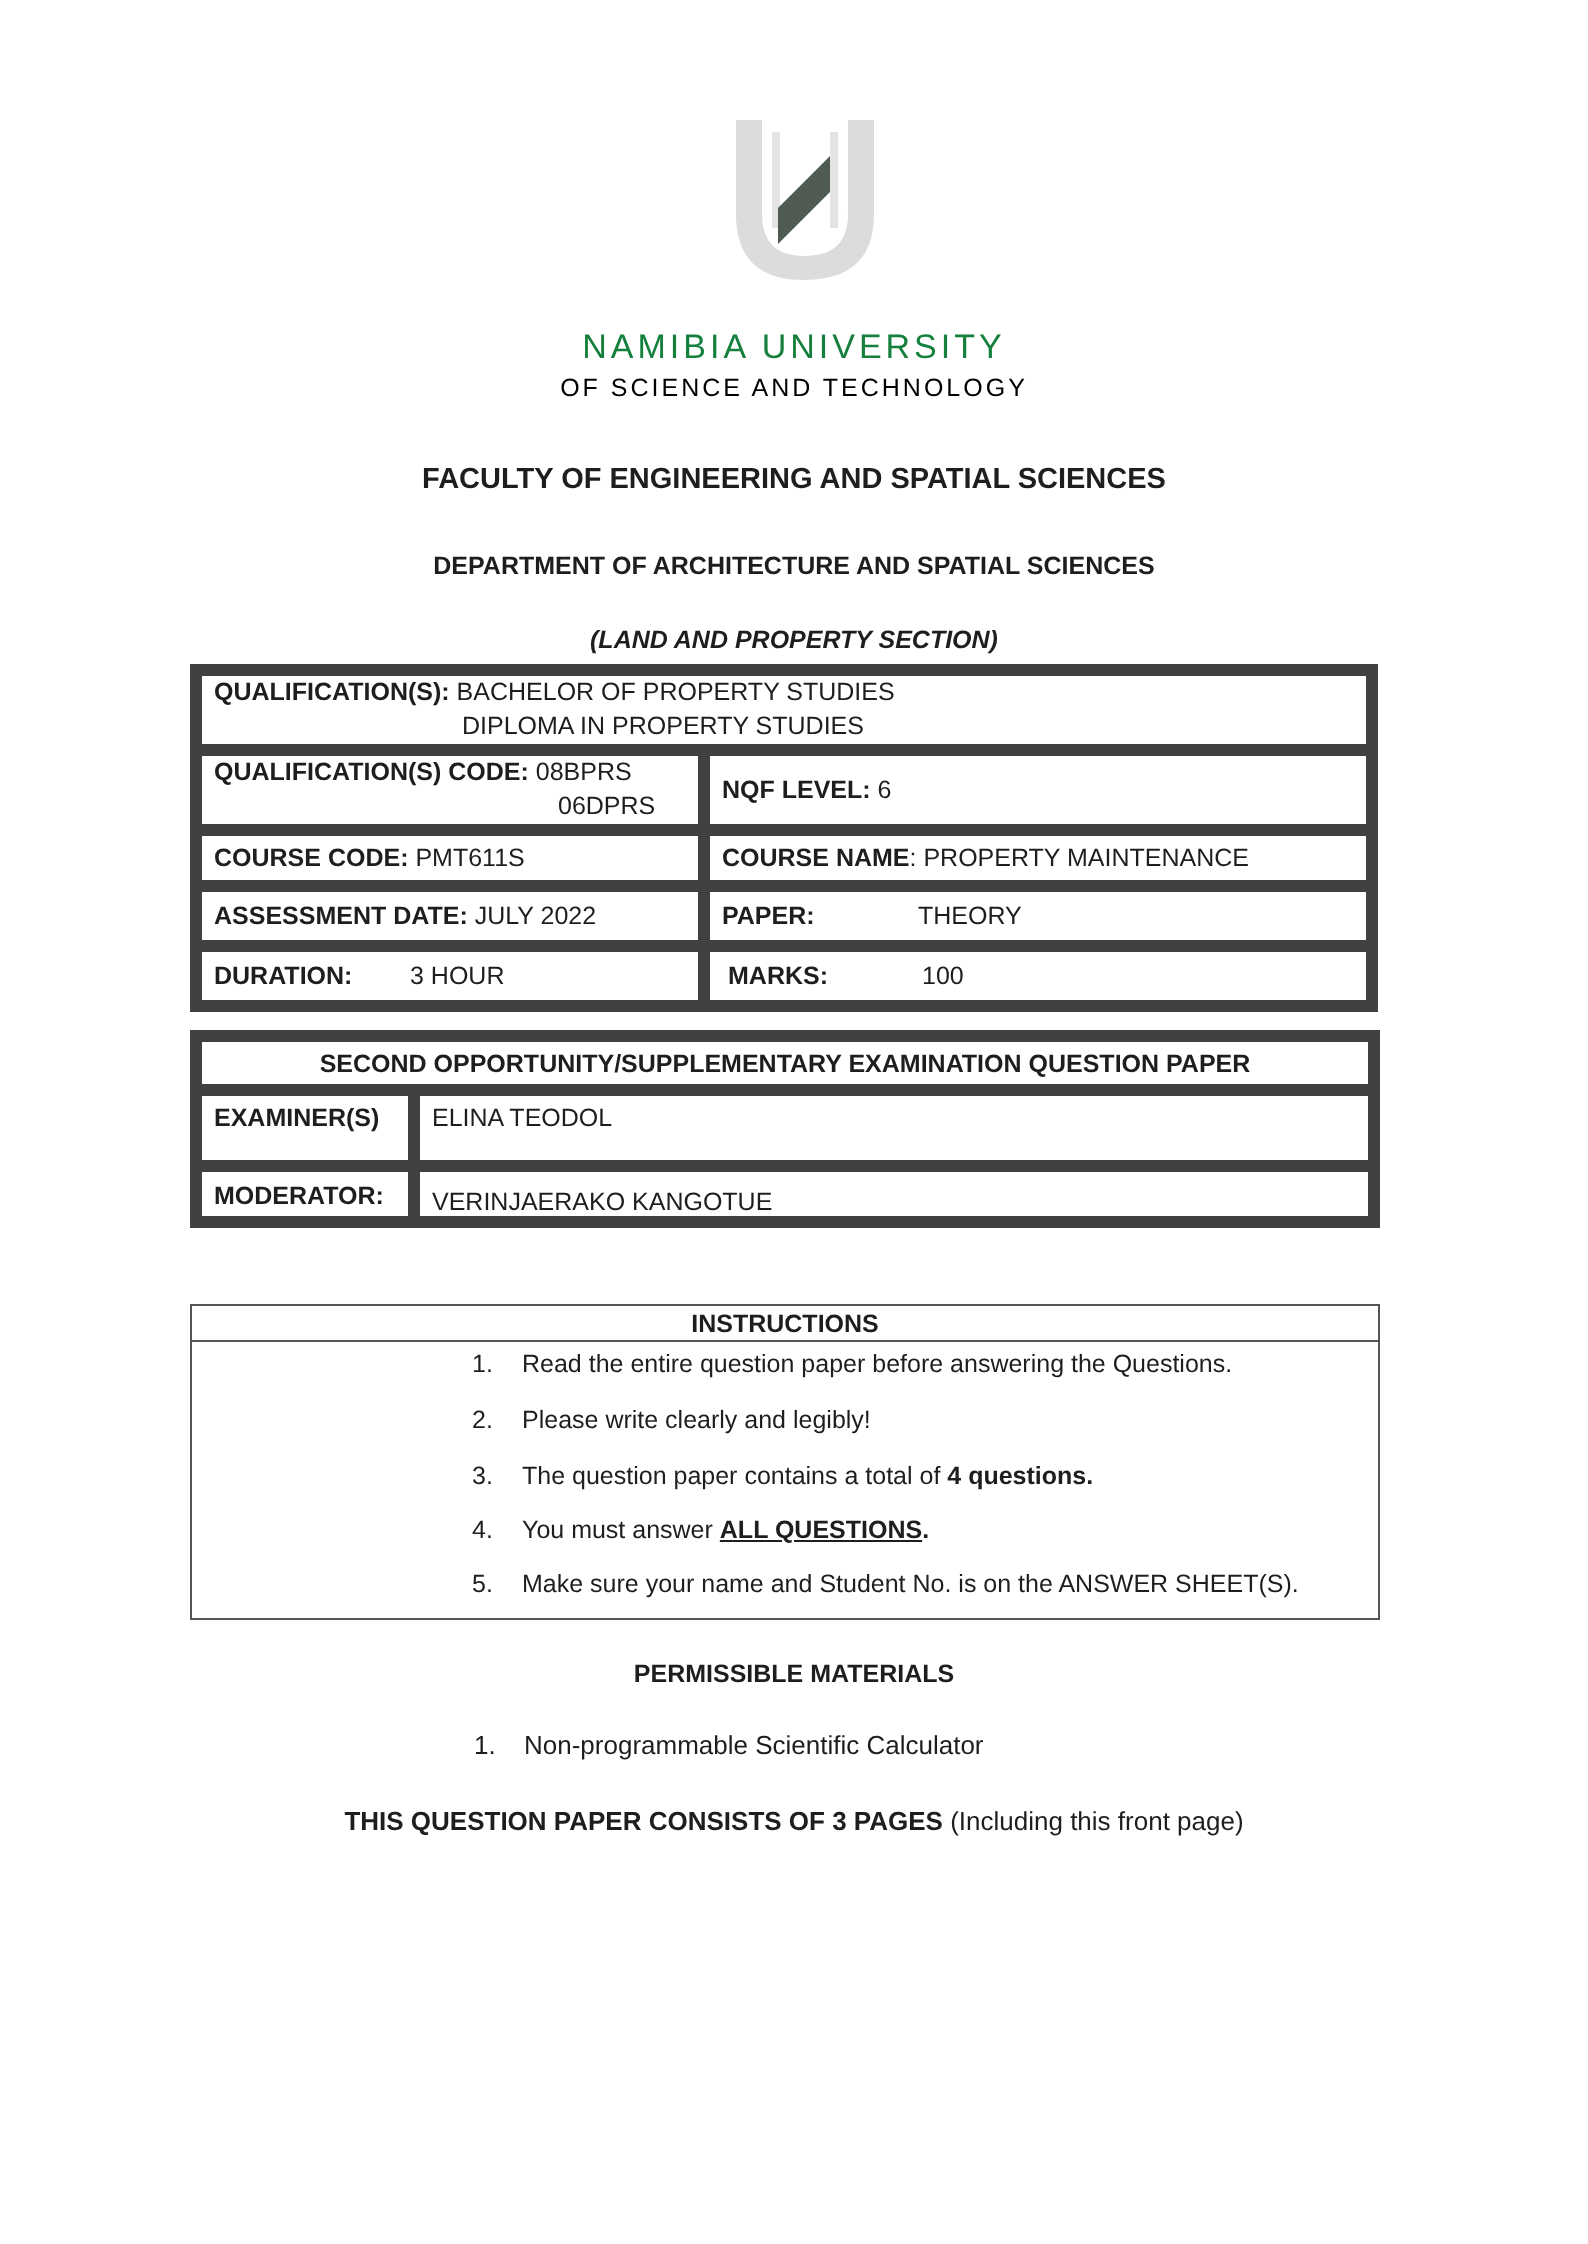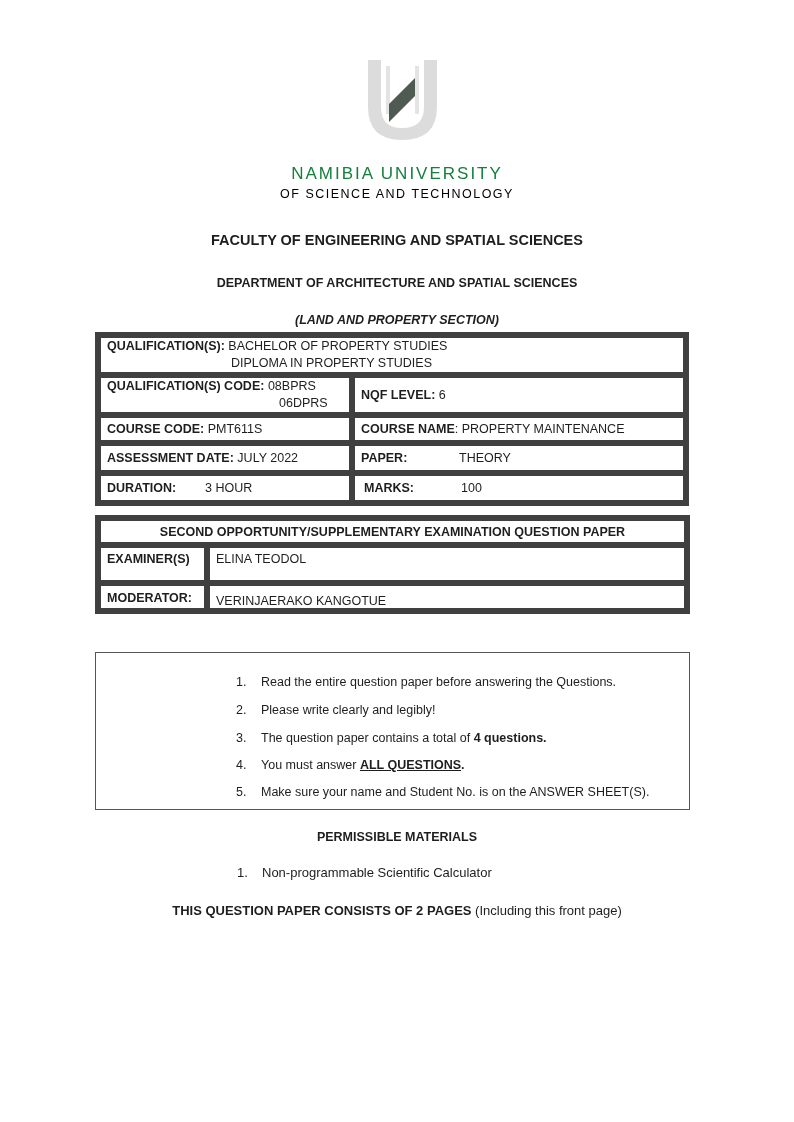--- a/index.html
+++ b/index.html
@@ -109,20 +109,21 @@
     <td style="vertical-align:top;padding-top:4px">ELINA TEODOL</td>
   </tr>
   <tr style="height:28px">
     <td class="b" style="vertical-align:bottom;padding-bottom:3px">MODERATOR:</td>
     <td style="vertical-align:top;padding-top:8px">VERINJAERAKO KANGOTUE</td>
   </tr>
 </tbody>
   </table>
 
 <div id="instr-box" class="abs">
+  <div id="instr-head">INSTRUCTIONS</div>
   <div class="instr-item" style="top:22px">
     <span class="num">1.</span><span>Read the entire question paper before answering the Questions.</span>
   </div>
   <div class="instr-item" style="top:50px">
     <span class="num">2.</span><span>Please write clearly and legibly!</span>
   </div>
   <div class="instr-item" style="top:78px">
     <span class="num">3.</span><span>The question paper contains a total of </span><span class="b">4 questions.</span>
   </div>
   <div class="instr-item" style="top:105px">
@@ -132,14 +133,14 @@
     <span class="num">5.</span><span>Make sure your name and Student No. is on the ANSWER SHEET(S).</span>
   </div>
 </div>
 
 <div id="perm-title" class="abs center">PERMISSIBLE MATERIALS</div>
 <div id="perm-item" class="abs">
   <span class="num">1.</span><span>Non-programmable Scientific Calculator</span>
 </div>
 
 <div id="footer-note" class="abs center">
-  <span class="b">THIS QUESTION PAPER CONSISTS OF 2 PAGES</span><span> (Including this front page)</span>
+  <span class="b">THIS QUESTION PAPER CONSISTS OF 3 PAGES</span><span> (Including this front page)</span>
 </div>
 
 </body></html>

